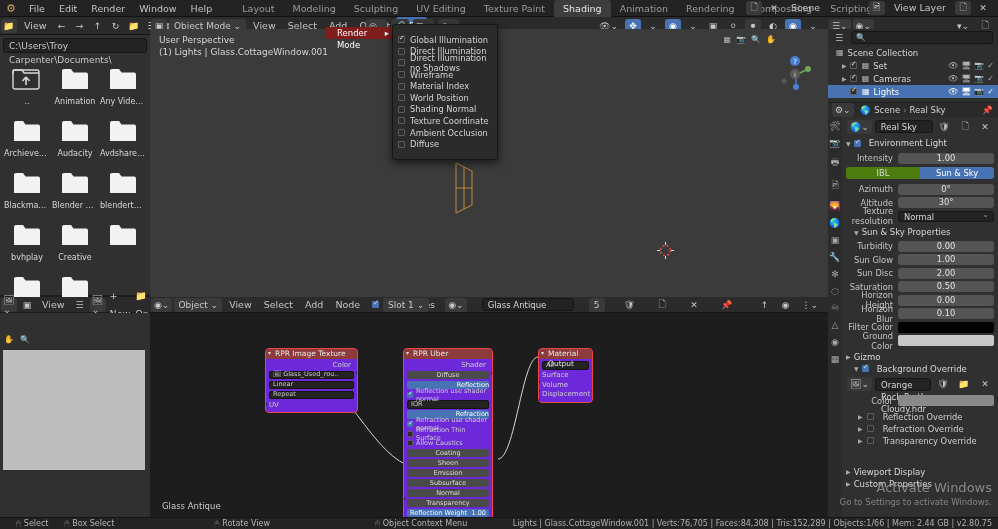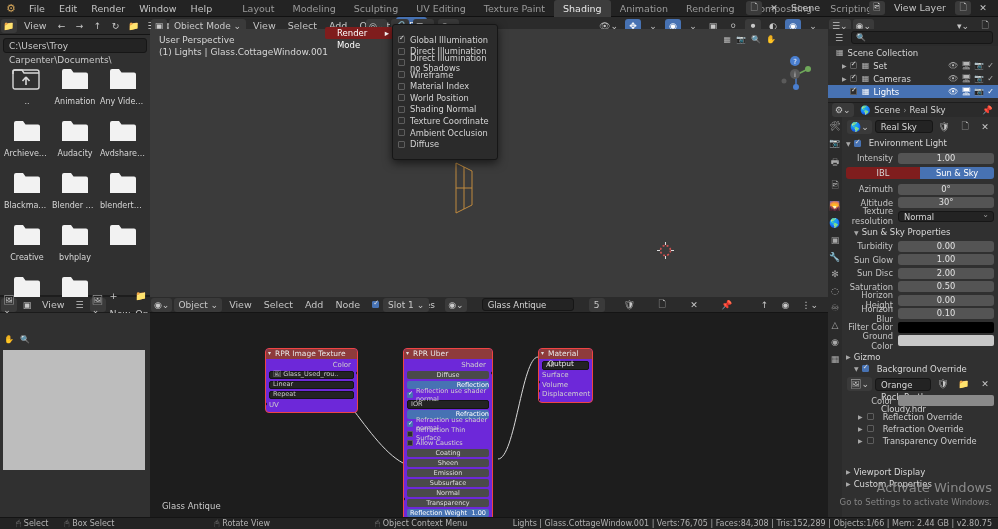--- a/index.html
+++ b/index.html
@@ -101,21 +101,21 @@
   .sect-hdr { height: 12px; display: flex; align-items: center; font-size: 8.5px; color: #d8d8d8; gap: 3px; }
   .tri { font-size: 6px; color: #a8a8a8; }
   .prop-row { height: 12px; display: flex; align-items: center; margin-bottom: 1.5px; }
   .prop-label { flex: 1; text-align: right; padding-right: 5px; font-size: 8.3px; color: #c4c4c4; }
   .prop-val {
     width: 96px; height: 11px; background: #545454; border-radius: 3px;
     font-size: 8.3px; text-align: center; line-height: 11px; color: #e2e2e2;
   }
   .seg2 { display: flex; margin: 3px 0 4px 0; }
   .seg2 > div { flex: 1; height: 12px; font-size: 8.3px; text-align: center; line-height: 12px; }
-  .seg2 .l { background: #7f1d1d; border-radius: 3px 0 0 3px; color: #d8d8d8; }
+  .seg2 .l { background: #4d7c0f; border-radius: 3px 0 0 3px; color: #d8d8d8; }
   .seg2 .r { background: #4772b3; border-radius: 0 3px 3px 0; color: #fff; }
   .swatch { width: 96px; height: 11px; border-radius: 2px; }
   .dropdown-val {
     width: 96px; height: 11px; background: #232323; border: 1px solid #161616; border-radius: 3px;
     font-size: 8.3px; line-height: 10px; padding-left: 5px; color: #d6d6d6; position: relative;
   }
   .dropdown-val::after { content: "⌄"; position: absolute; right: 4px; top: -2px; color: #999; font-size: 8px;}
   .sub-row { height: 12px; display: flex; align-items: center; padding-left: 12px; font-size: 8.3px; color: #cfcfcf; gap: 4px; }
   
   #imgeditor { left: 0; top: 297px; width: 150px; height: 220px; background: #2b2b2b; }
@@ -339,29 +339,29 @@
           </svg>
         </div>
       <div class="fb-label">blendertools</div>
     </div>
     <div class="fb-item">
       <div class="fb-icon">
           <svg width="30" height="26" viewBox="0 0 30 26">
             <path d="M2 23 L2 5 Q2 3 4 3 L11 3 L13.5 6.5 L26 6.5 Q28 6.5 28 8.5 L28 23 Z" fill="#f2f2f2"></path>
           </svg>
         </div>
+      <div class="fb-label">bvhplay</div>
+    </div>
+    <div class="fb-item">
+      <div class="fb-icon">
+          <svg width="30" height="26" viewBox="0 0 30 26">
+            <path d="M2 23 L2 5 Q2 3 4 3 L11 3 L13.5 6.5 L26 6.5 Q28 6.5 28 8.5 L28 23 Z" fill="#f2f2f2"></path>
+          </svg>
+        </div>
       <div class="fb-label">Creative</div>
-    </div>
-    <div class="fb-item">
-      <div class="fb-icon">
-          <svg width="30" height="26" viewBox="0 0 30 26">
-            <path d="M2 23 L2 5 Q2 3 4 3 L11 3 L13.5 6.5 L26 6.5 Q28 6.5 28 8.5 L28 23 Z" fill="#f2f2f2"></path>
-          </svg>
-        </div>
-      <div class="fb-label">bvhplay</div>
     </div>
     <div class="fb-item">
       <div class="fb-icon">
           <svg width="30" height="26" viewBox="0 0 30 26">
             <path d="M2 23 L2 5 Q2 3 4 3 L11 3 L13.5 6.5 L26 6.5 Q28 6.5 28 8.5 L28 23 Z" fill="#f2f2f2"></path>
           </svg>
         </div>
       <div class="fb-label"></div>
     </div>
     <div class="fb-item">

